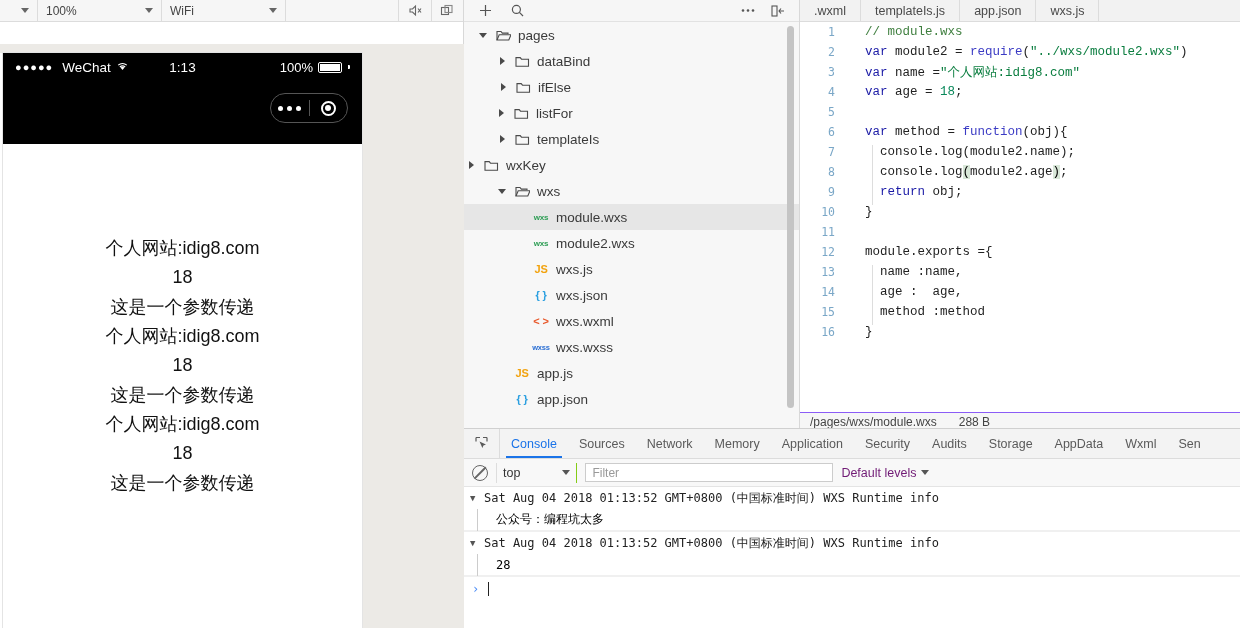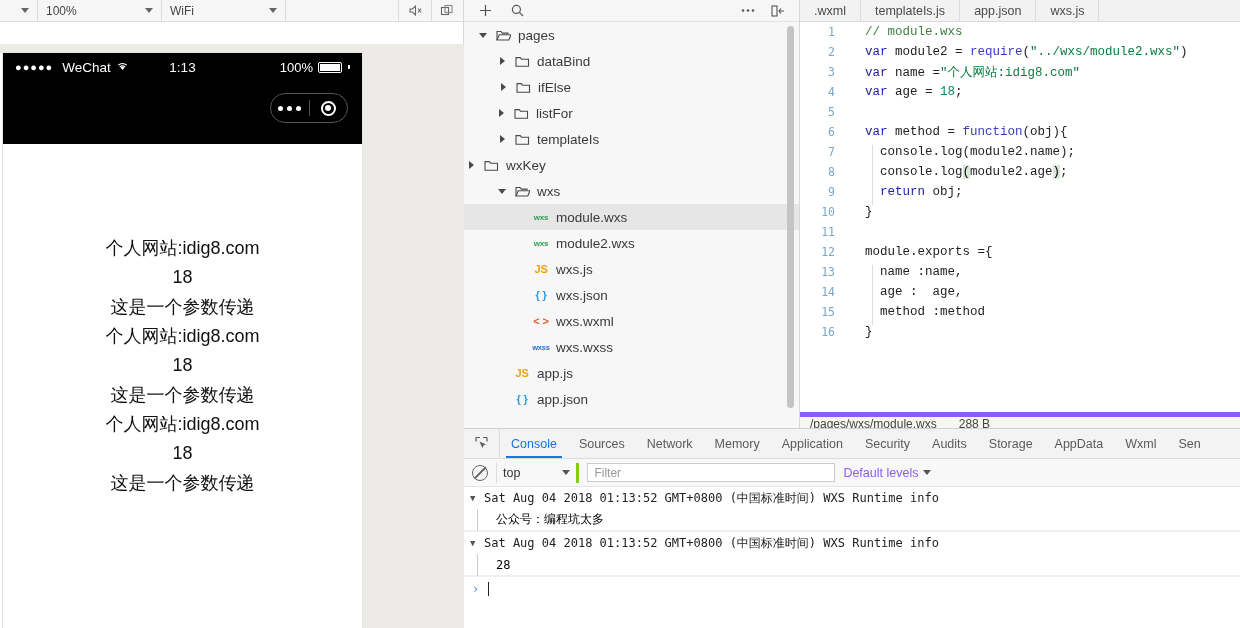--- a/index.html
+++ b/index.html
@@ -94,21 +94,21 @@
   .cl { height: 20px; display: flex; align-items: center; white-space: pre; }
   .gut { width: 45px; text-align: right; padding-right: 10px; color: #7aa7c7; flex: none;
          font-size: 11.5px; }
   .code { padding-left: 20px; position: relative; font-family: Liberation Mono, monospace; }
   .ind-guide { position: absolute; left: 27px; width: 1px; background: #ddd; }
   .kw { color: #1a1aa6; }  .fn { color: #3b3bc4; }
   .str { color: #0a7d3f; }  .cmt { color: #3f7f3f; }
   .num { color: #09885a; }  .pl { color: #222; }
   .hl { background: #d9e8d9; }
 
-  .ed-status { height: 20px; background: #f6f6f6; border-top: 5px solid #8b5cf6;
+  .ed-status { height: 20px; background: #f6f6f6; border-top: 1px solid #8b5cf6;
                border-bottom: 1px solid #dcdcdc; display: flex; align-items: center;
                font-size: 12px; color: #444; padding-left: 10px; gap: 22px; flex: none; }
 
   
   .devtools { position: absolute; left: 464px; top: 428px; width: 776px; height: 200px;
               background: #fff; border-top: 1px solid #d0d0d0; display: flex; flex-direction: column; }
   .dt-tabs { height: 30px; background: #f3f3f3; border-bottom: 1px solid #dcdcdc;
              display: flex; align-items: stretch; flex: none; }
   .dt-insp { width: 36px; display: flex; align-items: center; justify-content: center;
              border-right: 1px solid #dcdcdc; color: #5a5a5a; }
@@ -117,26 +117,26 @@
   .dt-tab.active { color: #1a73e8; }
   .dt-tab.active::after { content:""; position:absolute; left:6px; right:6px; bottom:0; height:2px;
                           background:#1a73e8; }
   .dt-filterbar { height: 28px; background: #f8f8f8; border-bottom: 1px solid #e4e4e4;
                   display: flex; align-items: center; padding: 0 8px; gap: 8px; flex: none; }
   .clr-ic { width: 16px; height: 16px; border: 1.6px solid #666; border-radius: 50%;
             position: relative; }
   .clr-ic::after { content:""; position:absolute; left:-1px; top:6px; width:16px; height:1.6px;
                    background:#666; transform: rotate(-45deg); }
   .ctx-sel { display: flex; align-items: center; gap: 42px; font-size: 12.5px; color: #333;
-             padding: 0 6px; border-left: 1px solid #ddd; border-right: 3px solid #84cc16; height: 20px; }
+             padding: 0 6px; border-left: 1px solid #ddd; border-right: 1px solid #84cc16; height: 20px; }
   .tri-sm { width:0;height:0;border-left:4px solid transparent;border-right:4px solid transparent;
             border-top:5px solid #555; }
   .flt-input { width: 248px; height: 19px; border: 1px solid #ccc; background: #fff;
                font-size: 12px; color: #999; padding: 0 6px; display: flex; align-items: center; }
-  .lvl { font-size: 12.5px; color: #8b5cf6; display: flex; align-items: center; gap: 5px; }
+  .lvl { font-size: 12.5px; color: #701a75; display: flex; align-items: center; gap: 5px; }
 
   .dt-console { flex: 1; overflow: hidden; background: #fff;
                 font-family: "DejaVu Sans Mono", monospace; font-size: 12px; }
   .cgroup { border-bottom: 1px solid #f0f0f0; }
   .crow { height: 22px; display: flex; align-items: center; padding-left: 6px; color: #222; }
   .carrow { width: 14px; color: #555; font-size: 9px; }
   .cmsg-row { height: 22px; display: flex; align-items: center; padding-left: 6px;
               border-bottom: 1px solid #f0f0f0; }
   .cbar { width: 1px; height: 22px; background: #ccc; margin-left: 7px; margin-right: 18px; }
   .cprompt { height: 24px; display: flex; align-items: center; padding-left: 8px; }

